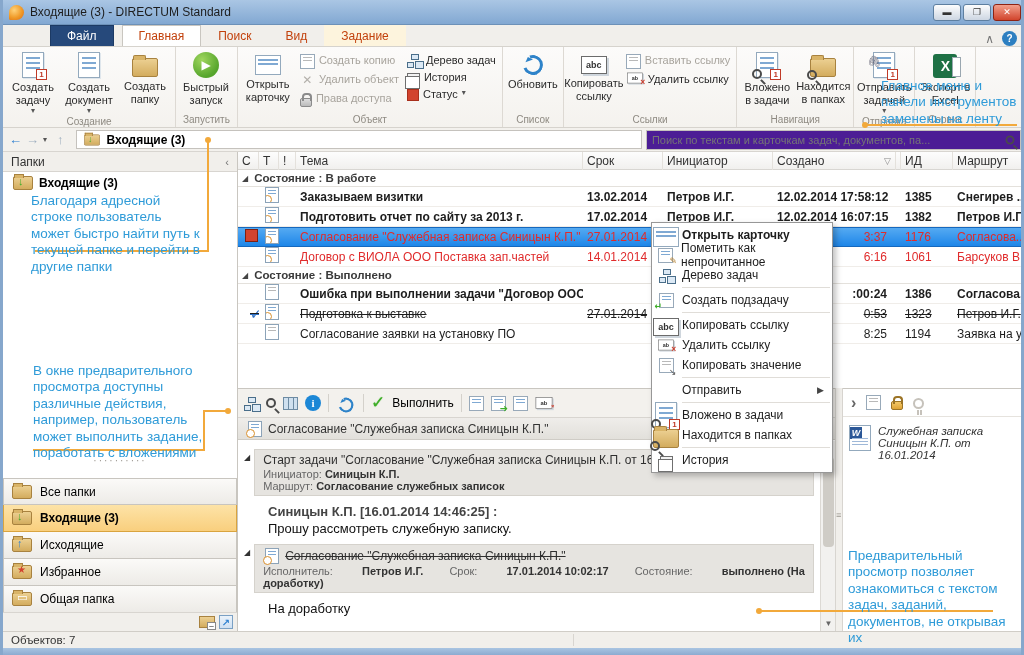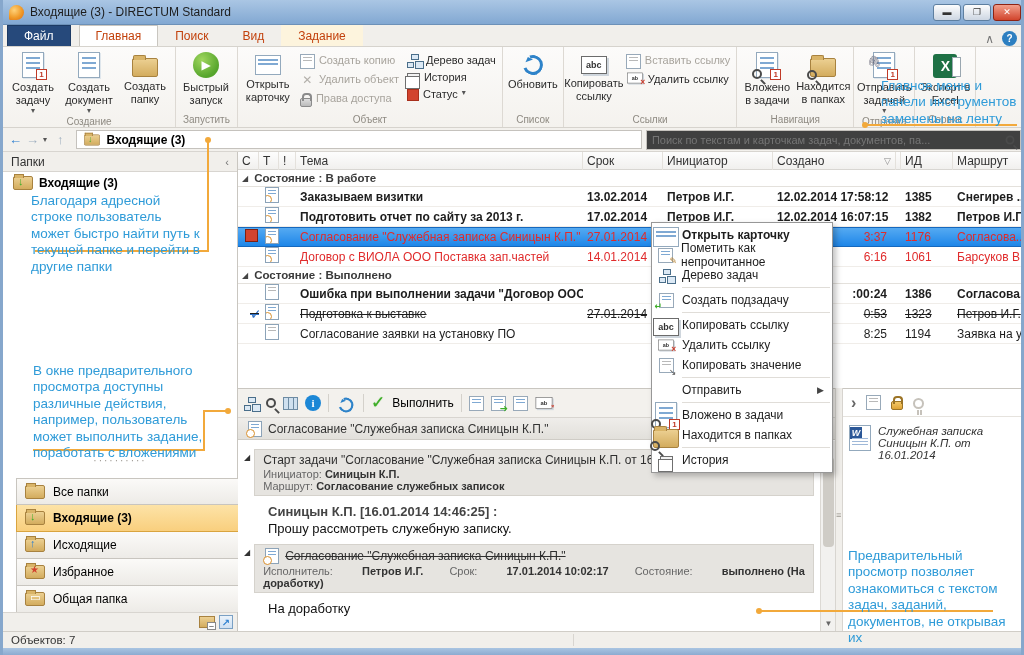--- a/index.html
+++ b/index.html
@@ -13,21 +13,21 @@
   .logo{width:15px;height:15px;border-radius:50% 50% 50% 10%;flex:none;
     background:radial-gradient(circle at 35% 35%,#ffd27a,#f09a28 55%,#d96a14);margin-right:6px;}
   .winbtns{margin-left:auto;display:flex;gap:2px;}
   .wbtn{width:28px;height:17px;border:1px solid #5e7fa0;border-radius:3px;font-size:9px;line-height:15px;
     text-align:center;background:linear-gradient(#fdfdfd,#cdd6e2);color:#333;}
   .wbtn.close{background:linear-gradient(#f2a08c,#d1442c);color:#fff;border-color:#8d2313;}
   
   .tabsrow{position:absolute;top:25px;left:0;width:1024px;height:22px;background:#f1efeb;
     border-bottom:1px solid #d6d3cd;display:flex;align-items:flex-end;padding-left:4px;font-size:12px;}
   .tab{padding:3px 16px;color:#c2410c;border:1px solid transparent;border-bottom:none;}
-  .tab.file{background:#26497b;color:#fff;margin-right:8px;border-color:#1c3a64;}
+  .tab.file{background:#26497b;color:#fff;margin-right:8px;border-color:#1c3a64;margin-left:43px;}
   .tab.active{background:#fff;border-color:#c9c6c0;}
   .tab.contextual{background:#fdf4dd;}
   .tabaux{margin-left:auto;display:flex;align-items:center;gap:8px;padding-right:10px;color:#777;}
   .helpdot{width:15px;height:15px;border-radius:50%;background:#2d7fc1;color:#fff;font-size:10px;
     font-weight:bold;text-align:center;line-height:15px;}
   
   .ribbon{position:absolute;top:47px;left:0;width:1024px;height:81px;background:linear-gradient(#fcfbfa,#f4f2ee);
     border-bottom:1px solid #d6d3cd;display:flex;}
   .rgroup{display:flex;flex-direction:column;border-right:1px solid #ddd9d3;padding:2px 3px 0 3px;}
   .rg-items{display:flex;flex:1;align-items:stretch;gap:2px;}
@@ -103,31 +103,31 @@
   .fold{width:20px;height:14px;background:linear-gradient(#ecd092,#d3ac5e);border:1px solid #a8823f;border-radius:2px;position:relative;}
   .fold::before{content:"";position:absolute;top:-3px;left:0;width:8px;height:3px;background:#d9b468;border:1px solid #a8823f;border-bottom:none;}
   .fold .ov{position:absolute;font-size:11px;font-weight:bold;left:4px;top:-2px;}
   
   .addr{position:absolute;top:128px;left:0;width:1024px;height:24px;background:#f3f1ed;
     border-bottom:1px solid #d8d5d0;display:flex;align-items:center;padding:0 6px;gap:4px;font-size:13px;}
   .nav{color:#2c7fd0;font-weight:bold;}
   .nav.dis{color:#9fb0c0;}
   .crumb{width:586px;height:19px;background:#fff;border:1px solid #c5c2bd;display:flex;align-items:center;
     gap:5px;padding:0 5px;font-size:12px;}
-  .search{margin-left:auto;width:388px;height:20px;background:#404040;border:1px solid #c5c2bd;
+  .search{margin-left:auto;width:388px;height:20px;background:#4c1d95;border:1px solid #c5c2bd;
     display:flex;align-items:center;padding:0 5px;}
   .search input{border:none;outline:none;flex:1;font-size:11px;color:#8a8a8a;background:transparent;}
   
   .sidebar{position:absolute;top:152px;left:0;width:235px;height:479px;background:#fff;border-right:1px solid #c9c6c0;}
   .sbhead{height:20px;background:#f1efeb;border-bottom:1px solid #d8d5d0;display:flex;align-items:center;
     padding:0 8px;font-size:12px;color:#333;}
   .sbhead .col{margin-left:auto;color:#777;font-size:11px;}
   .treeitem{display:flex;align-items:center;gap:6px;padding:4px 8px 2px 10px;font-size:12px;font-weight:bold;}
   .dots{position:absolute;top:303px;left:0;width:100%;text-align:center;color:#9a968f;font-size:10px;letter-spacing:2px;}
-  .flist{position:absolute;top:326px;left:13px;width:234px;}
+  .flist{position:absolute;top:326px;left:0;width:234px;}
   .fitem{height:27px;display:flex;align-items:center;gap:8px;padding:0 8px;font-size:12px;
     background:linear-gradient(#fbfaf8,#edebe7);border:1px solid #c8c5bf;border-top:none;}
   .fitem:first-child{border-top:1px solid #c8c5bf;}
   .fitem.active{background:linear-gradient(#fde3a7,#f9cf7e);border-color:#d9a43f;font-weight:bold;}
   .minibar{position:absolute;bottom:0;left:0;width:234px;height:19px;background:#f1efeb;border-top:1px solid #d8d5d0;
     display:flex;justify-content:flex-end;align-items:center;gap:4px;padding:0 4px;}
   .mini1{width:16px;height:12px;background:linear-gradient(#ecd092,#d3ac5e);border:1px solid #a8823f;position:relative;}
   .mini1::after{content:"–";position:absolute;right:-2px;bottom:-3px;background:#fff;border:1px solid #888;
     font-size:8px;line-height:6px;width:7px;text-align:center;}
   .mini2{width:14px;height:14px;background:linear-gradient(#eaf2fa,#cfe0f2);border:1px solid #7aa0c4;color:#2c7fd0;

